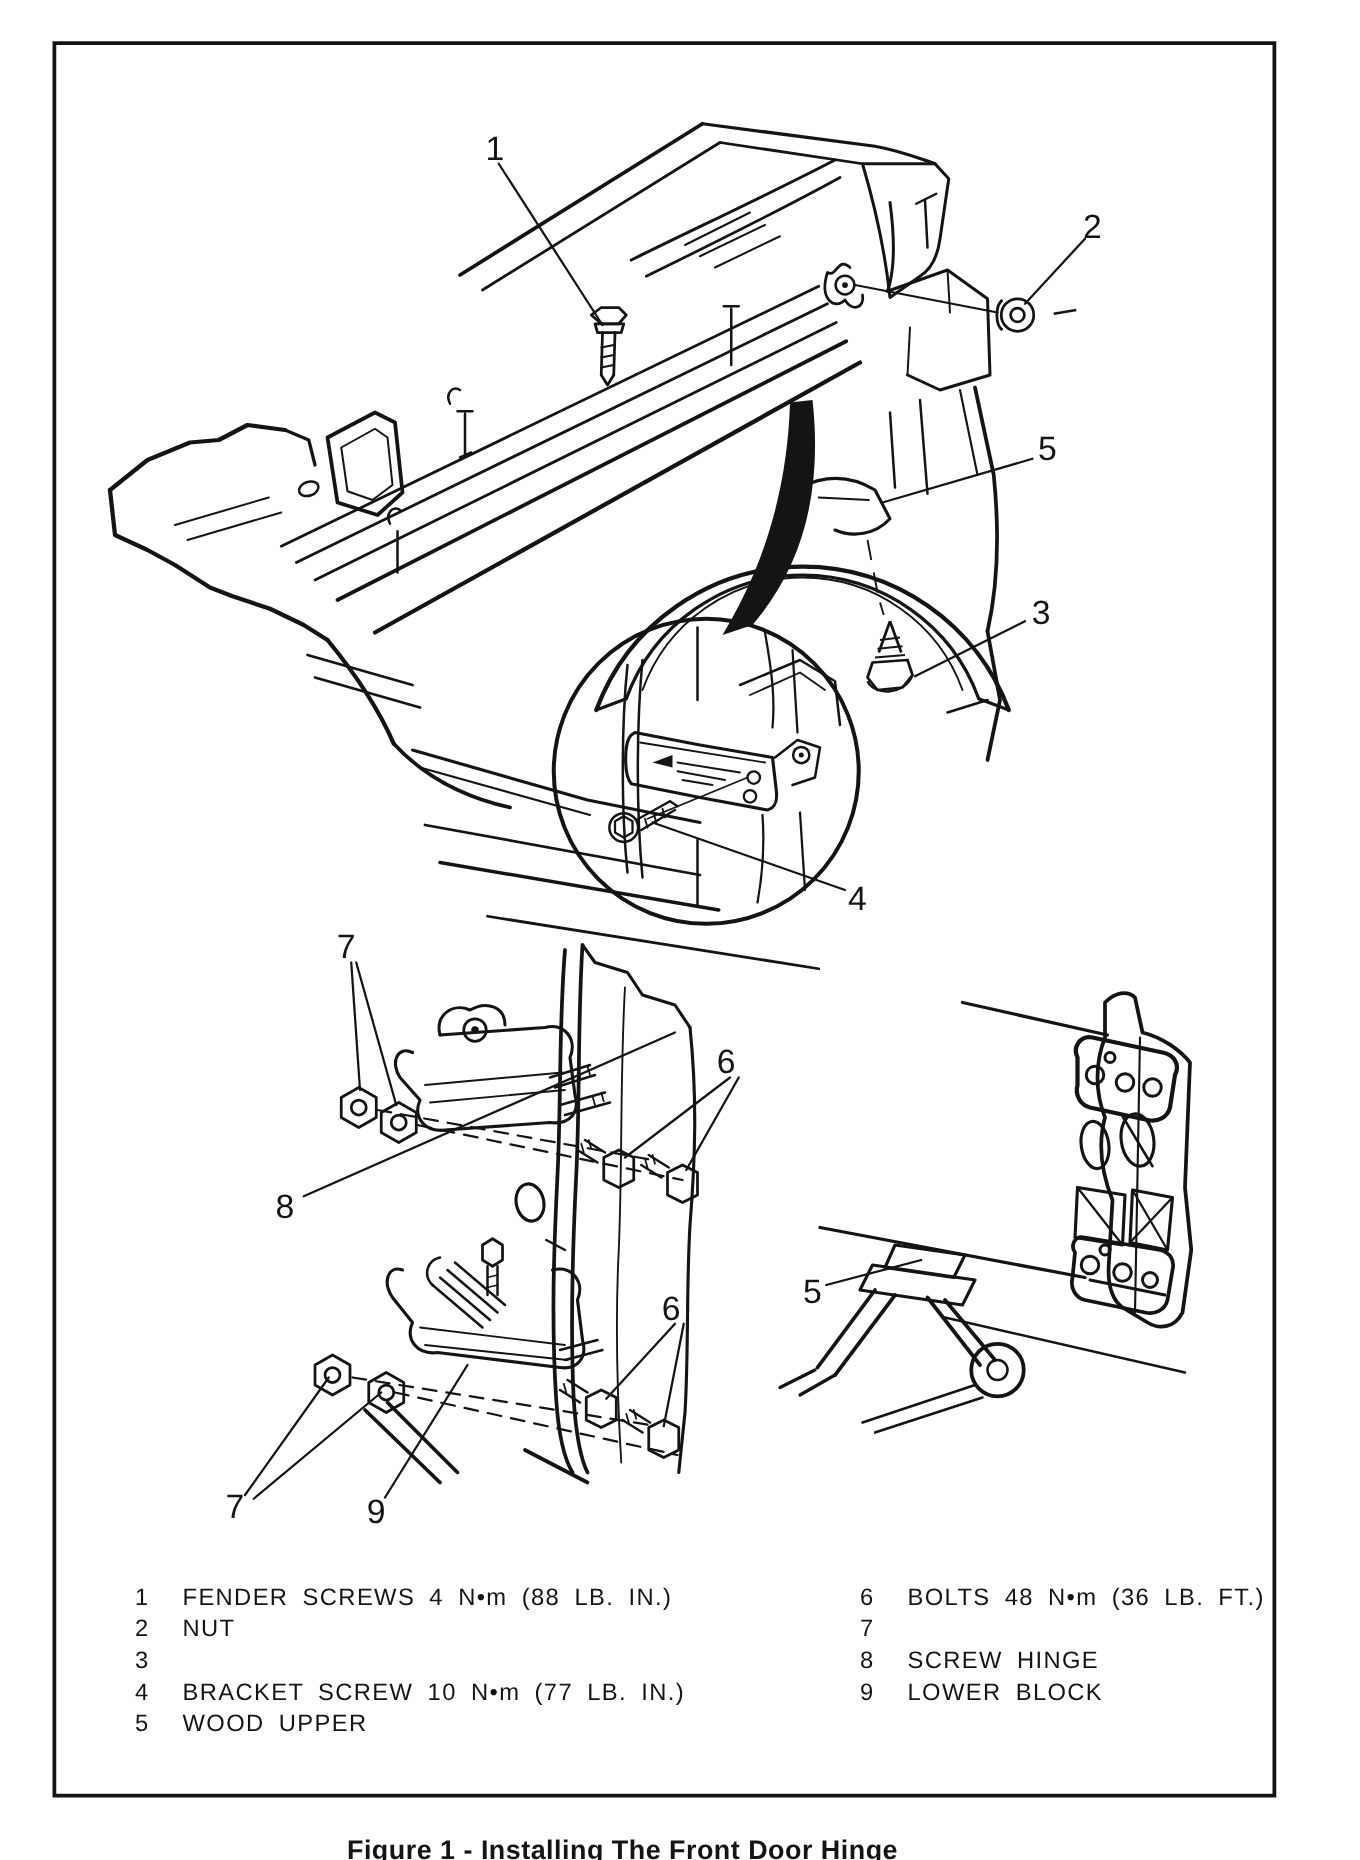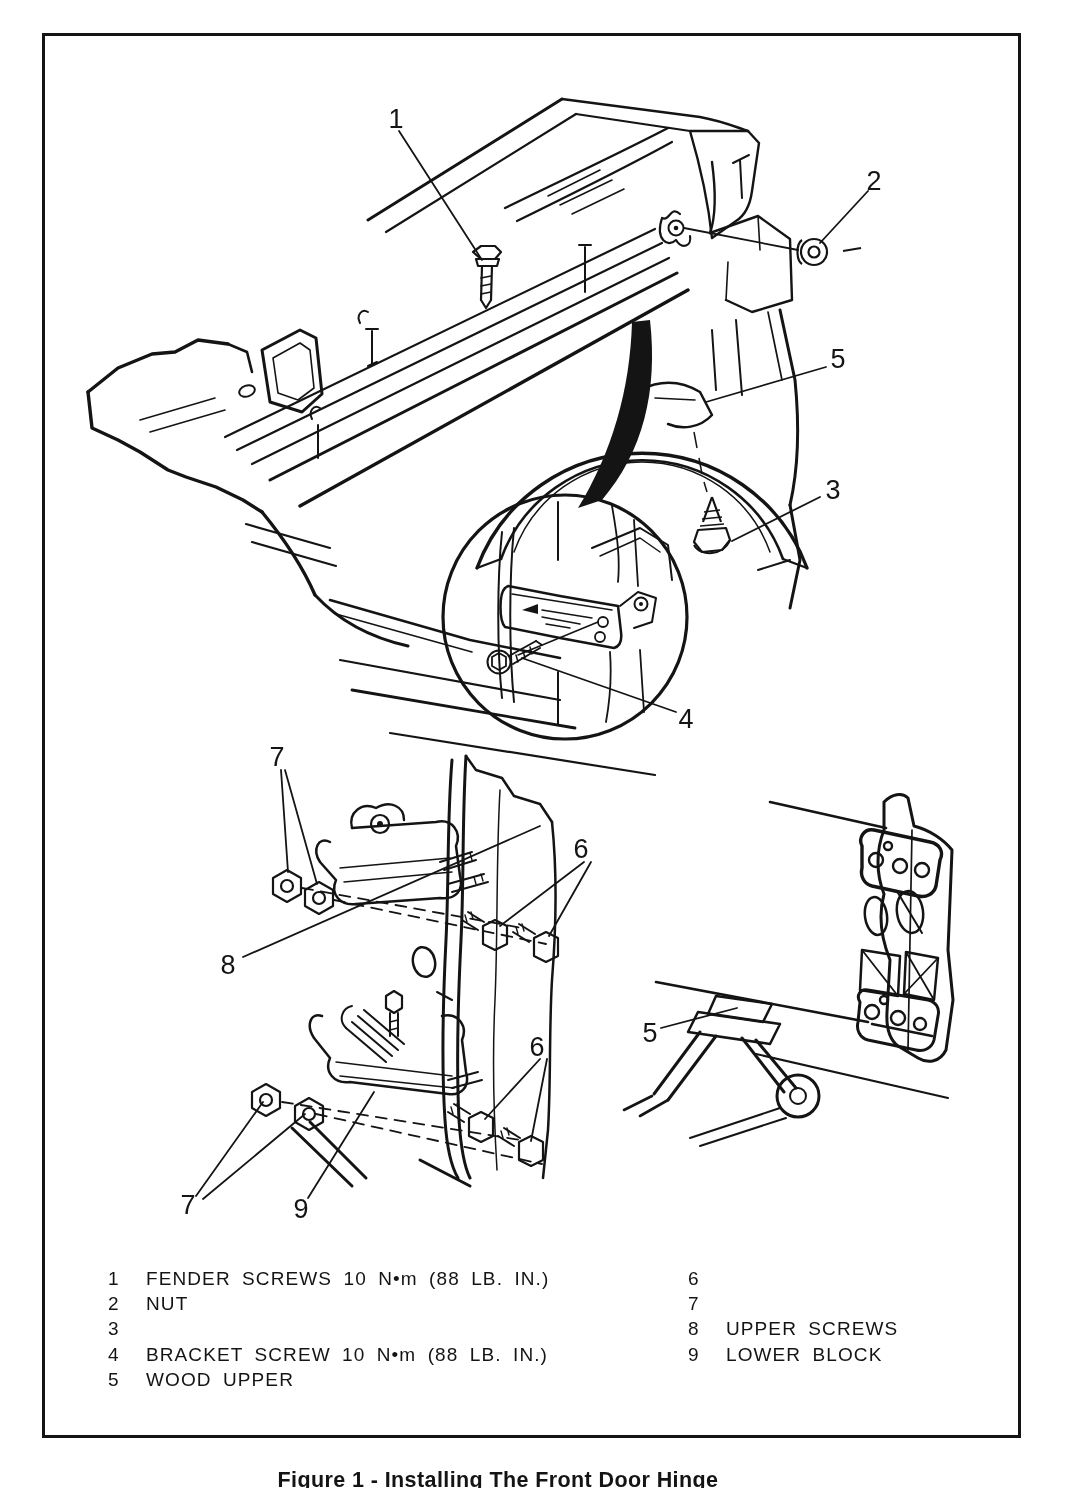--- a/index.html
+++ b/index.html
@@ -294,49 +294,50 @@
       <text x="537" y="1056">6</text>
       <text x="188" y="1214">7</text>
       <text x="301" y="1218">9</text>
       <text x="650" y="1042">5</text>
     </g>
   </svg>
 
   <div class="legend-col left">
     <div class="legend-row">
       <span class="num">1</span>
-      <span class="txt">FENDER SCREWS 10 N•m (88 LB. IN.)</span>
+      <span class="txt">FENDER SCREWS 4 N•m (88 LB. IN.)</span>
     </div>
     <div class="legend-row">
       <span class="num">2</span>
       <span class="txt">NUT</span>
     </div>
     <div class="legend-row">
       <span class="num">3</span>
     </div>
     <div class="legend-row">
       <span class="num">4</span>
-      <span class="txt">BRACKET SCREW 10 N•m (88 LB. IN.)</span>
+      <span class="txt">BRACKET SCREW 10 N•m (77 LB. IN.)</span>
     </div>
     <div class="legend-row">
       <span class="num">5</span>
       <span class="txt">WOOD UPPER</span>
     </div>
   </div>
 
   <div class="legend-col right">
     <div class="legend-row">
       <span class="num">6</span>
+      <span class="txt">BOLTS 48 N•m (36 LB. FT.)</span>
     </div>
     <div class="legend-row">
       <span class="num">7</span>
     </div>
     <div class="legend-row">
       <span class="num">8</span>
-      <span class="txt">UPPER SCREWS</span>
+      <span class="txt">SCREW HINGE</span>
     </div>
     <div class="legend-row">
       <span class="num">9</span>
       <span class="txt">LOWER BLOCK</span>
     </div>
   </div>
 
   <div class="caption">Figure 1 - Installing The Front Door Hinge</div>
 </div>
 

